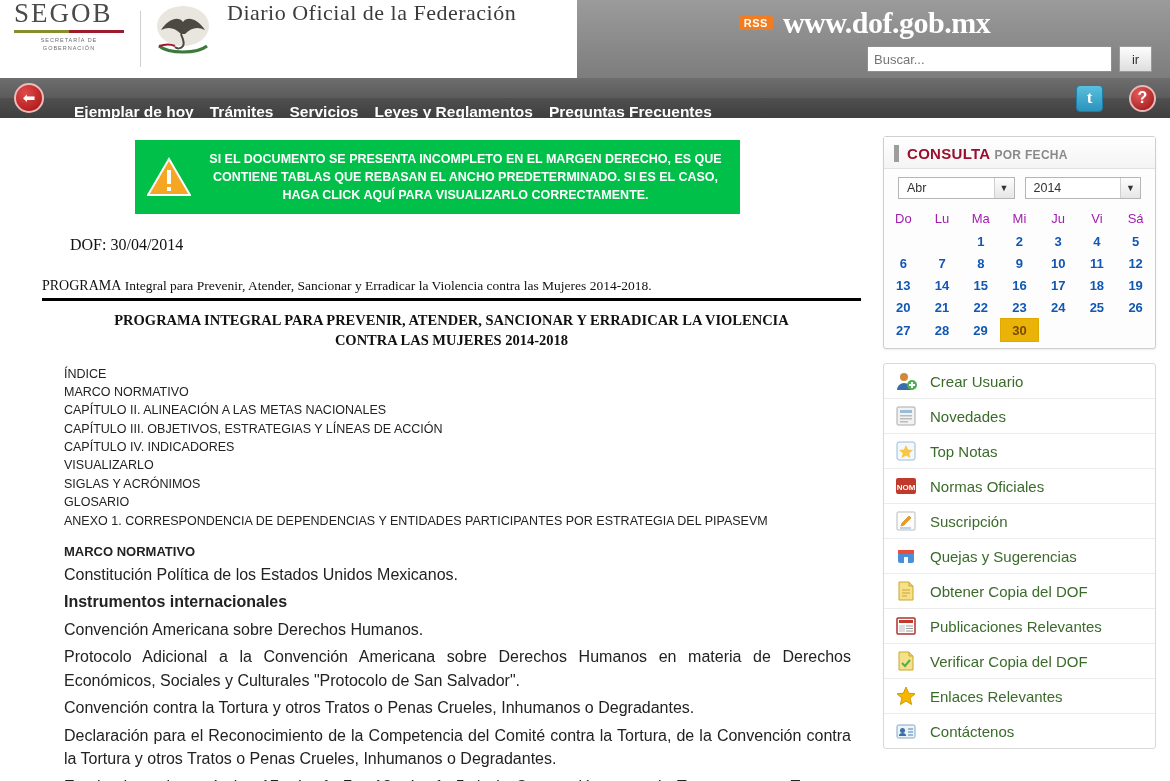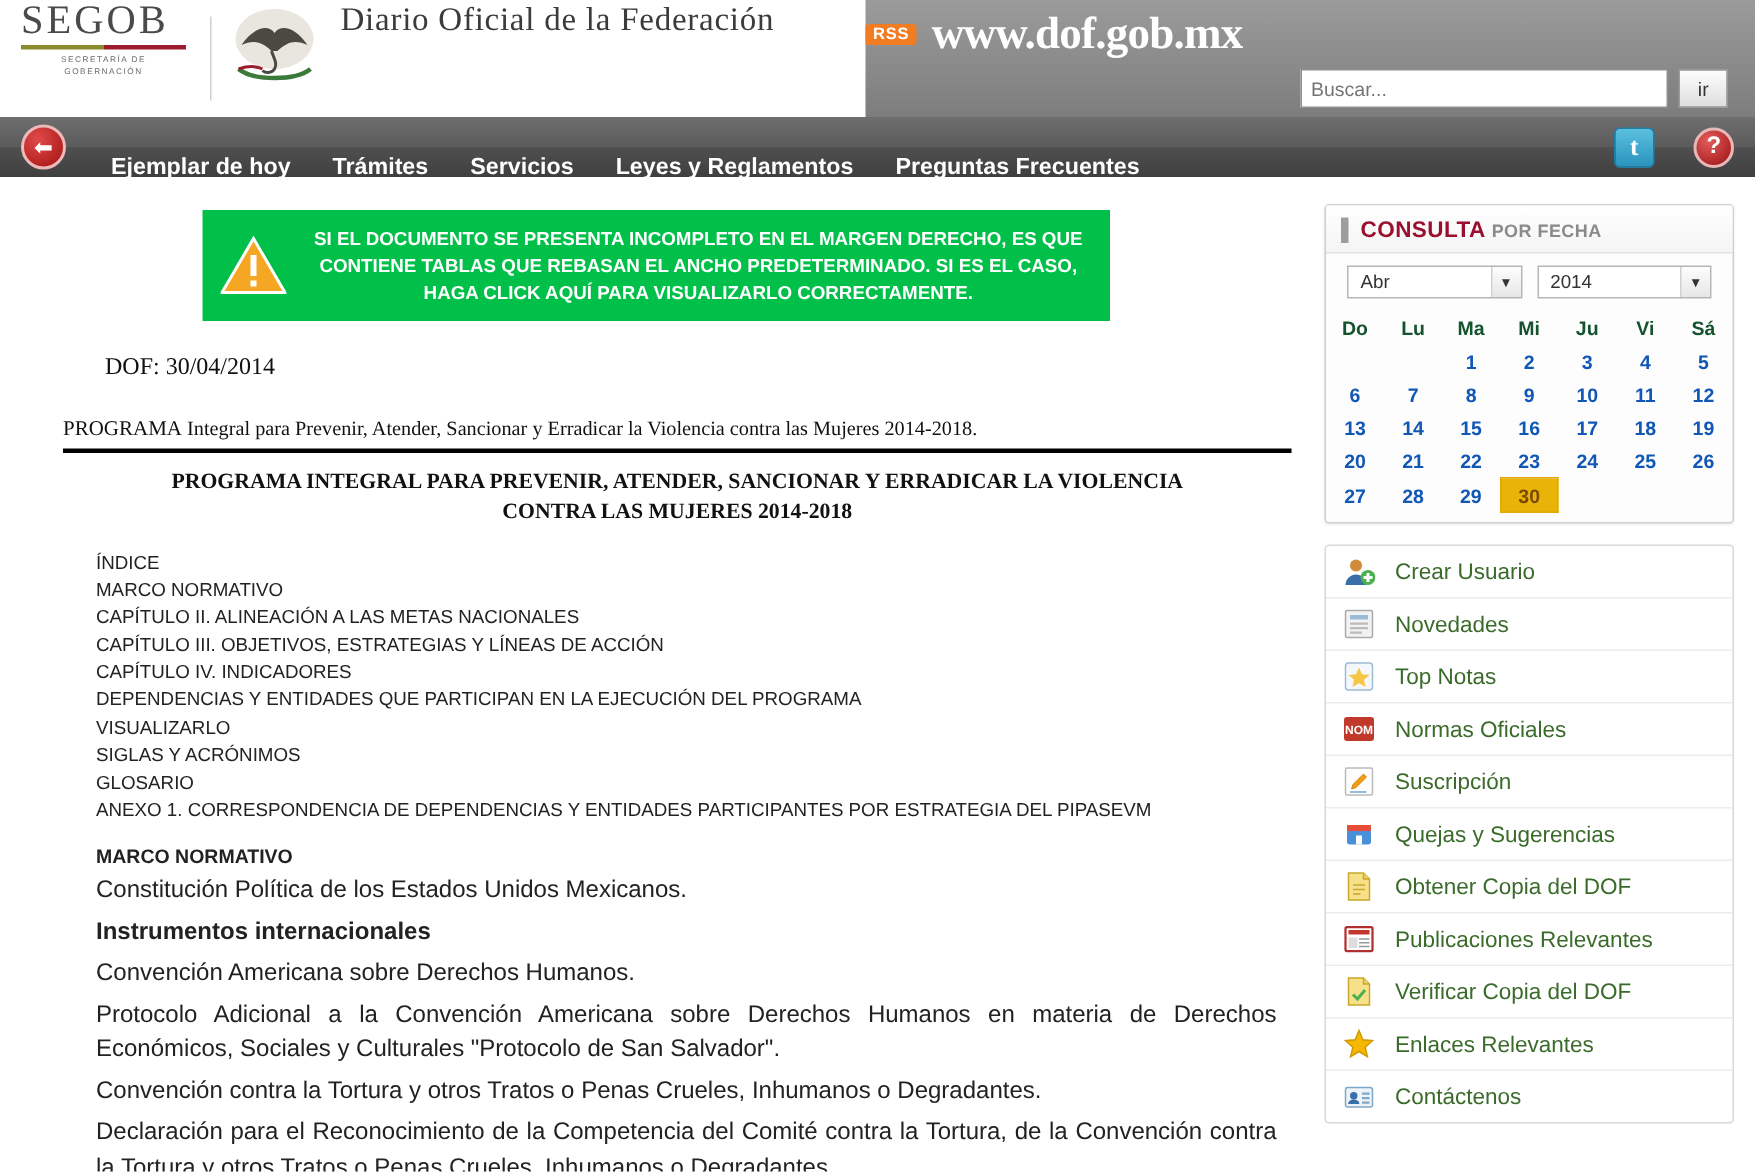--- a/index.html
+++ b/index.html
@@ -73,21 +73,21 @@
   .header-right {
     flex:1;
     background:linear-gradient(to bottom,#9b9b9b,#7d7d7d);
     position:relative;
     display:flex;
     flex-direction:column;
     justify-content:center;
     padding-right:18px;
   }
   .hr-top {
-    display:flex; justify-content:flex-start; align-items:center; gap:10px; margin-bottom:6px;
+    display:flex; justify-content:center; align-items:center; gap:10px; margin-bottom:6px;
   }
   .rss {
     background:#f27c21; color:#fff; font-size:11px; font-weight:bold;
     padding:1px 5px; border-radius:2px; letter-spacing:0.5px;
   }
   .dofurl {
     color:#fff; font-family:"Liberation Serif", serif; font-size:30px; font-weight:bold;
     letter-spacing:-0.5px;
   }
   .hr-bottom { display:flex; justify-content:flex-end; align-items:center; gap:7px; }
@@ -110,21 +110,21 @@
     padding:0 14px;
     position:relative;
   }
   .back-btn {
     width:30px; height:30px; border-radius:50%;
     background:radial-gradient(circle at 35% 30%, #e04a4a, #a31111);
     border:2px solid #f0b9b9;
     display:flex; align-items:center; justify-content:center;
     color:#fff; font-size:15px; margin-right:30px; cursor:pointer;
   }
-  .nav-items { display:flex; align-items:center; gap:28px;margin-top:28px; }
+  .nav-items { display:flex; align-items:center; gap:16px;margin-top:28px; }
   .nav-item {
     color:#ffffff; font-size:15.5px; font-weight:bold; cursor:pointer; white-space:nowrap;
   }
   .nav-right { margin-left:auto; display:flex; align-items:center; gap:26px; }
   .tw-btn {
     width:27px; height:27px; border-radius:4px;
     background:linear-gradient(to bottom,#5bc0de,#2a93bd);
     border:1px solid #1d7fa6; color:#fff; font-family:"Liberation Serif", serif;
     font-size:17px; font-weight:bold; display:flex; align-items:center; justify-content:center;
     cursor:pointer;
@@ -219,21 +219,21 @@
     display:flex; align-items:center; justify-content:space-between;
     font-size:12.5px; color:#333; padding:0 0 0 8px; cursor:pointer;
   }
   .sel .arrow {
     width:20px; height:20px; border-left:1px solid #cfcfcf;
     display:flex; align-items:center; justify-content:center; font-size:9px; color:#333;
     background:linear-gradient(to bottom,#fdfdfd,#e6e6e6);
   }
   table.cal { width:100%; border-collapse:collapse; margin-top:2px; }
   table.cal th {
-    font-size:13px; color:#14532d; font-weight:bold; padding:4px 0; width:14.28%;
+    font-size:13px; color:#a21caf; font-weight:normal; padding:4px 0; width:14.28%;
   }
   table.cal td {
     text-align:center; font-size:13px; padding:3.5px 0; color:#1157b5;
     font-weight:bold; cursor:pointer;
   }
   table.cal td.muted { color:#b9b9b9; font-weight:normal; cursor:default; }
   table.cal td.sel-day {
     background:#eab308; color:#7a4a00; border:1px solid #e0a800;
   }
 
@@ -324,21 +324,20 @@
         <div>PROGRAMA INTEGRAL PARA PREVENIR, ATENDER, SANCIONAR Y ERRADICAR LA VIOLENCIA</div>
         <div>CONTRA LAS MUJERES 2014-2018</div>
       </div>
 
       <div class="index">
         <div>ÍNDICE</div>
         <div>MARCO NORMATIVO</div>
         <div>CAPÍTULO II. ALINEACIÓN A LAS METAS NACIONALES</div>
         <div>CAPÍTULO III. OBJETIVOS, ESTRATEGIAS Y LÍNEAS DE ACCIÓN</div>
         <div>CAPÍTULO IV. INDICADORES</div>
-        <div>DEPENDENCIAS Y ENTIDADES QUE PARTICIPAN EN LA EJECUCIÓN DEL PROGRAMA</div>
         <div>VISUALIZARLO</div>
         <div>SIGLAS Y ACRÓNIMOS</div>
         <div>GLOSARIO</div>
         <div>ANEXO 1. CORRESPONDENCIA DE DEPENDENCIAS Y ENTIDADES PARTICIPANTES POR ESTRATEGIA DEL PIPASEVM</div>
       </div>
 
       <div class="section-title">MARCO NORMATIVO</div>
 
       <div class="para">Constitución Política de los Estados Unidos Mexicanos.</div>
       <div class="para bold">Instrumentos internacionales</div>

